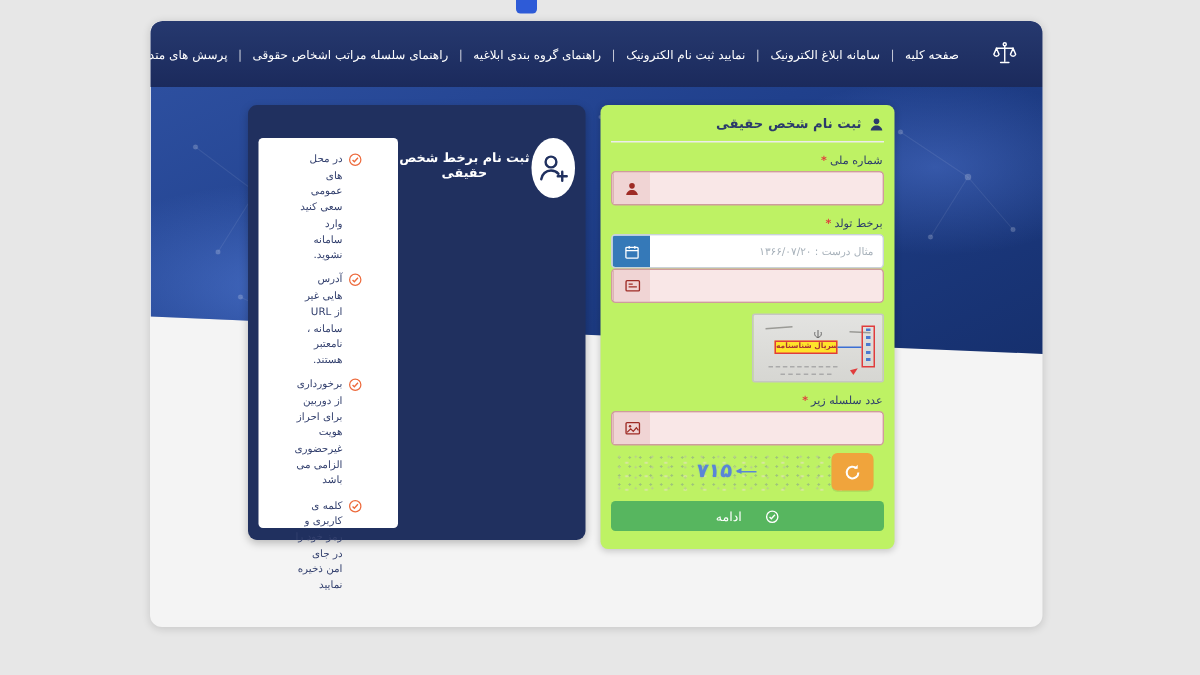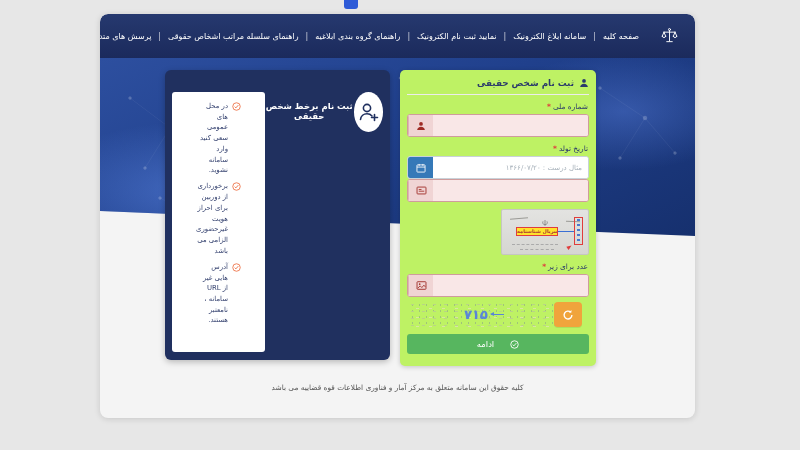--- a/index.html
+++ b/index.html
@@ -164,30 +164,39 @@
             </span>
           <span class="tip-text">در محل های عمومی سعی کنید وارد سامانه نشوید.</span>
         </div>
         <div class="tip">
           <span class="tip-icon">
               <svg width="9" height="9" viewBox="0 0 12 12">
                 <circle cx="6" cy="6" r="5" fill="none" stroke="#ed6a3c" stroke-width="1.1"></circle>
                 <path d="M3.6 6.2l1.6 1.6 3.2-3.6" fill="none" stroke="#ed6a3c" stroke-width="1.2"></path>
               </svg>
             </span>
+          <span class="tip-text">آدرس هایی غیر از URL سامانه ، نامعتبر هستند.</span>
+        </div>
+        <div class="tip">
+          <span class="tip-icon">
+              <svg width="9" height="9" viewBox="0 0 12 12">
+                <circle cx="6" cy="6" r="5" fill="none" stroke="#ed6a3c" stroke-width="1.1"></circle>
+                <path d="M3.6 6.2l1.6 1.6 3.2-3.6" fill="none" stroke="#ed6a3c" stroke-width="1.2"></path>
+              </svg>
+            </span>
           <span class="tip-text">برخورداری از دوربین برای احراز هویت غیرحضوری الزامی می باشد</span>
         </div>
         <div class="tip">
           <span class="tip-icon">
               <svg width="9" height="9" viewBox="0 0 12 12">
                 <circle cx="6" cy="6" r="5" fill="none" stroke="#ed6a3c" stroke-width="1.1"></circle>
                 <path d="M3.6 6.2l1.6 1.6 3.2-3.6" fill="none" stroke="#ed6a3c" stroke-width="1.2"></path>
               </svg>
             </span>
-          <span class="tip-text">آدرس هایی غیر از URL سامانه ، نامعتبر هستند.</span>
+          <span class="tip-text">کلمه ی کاربری و رمز خود را در جای امن ذخیره نمایید</span>
         </div>
       </div>
     </div>
 
     <div class="form-panel">
       <div class="form-header">
         <span class="hdr-icon">
           <svg width="10" height="10" viewBox="0 0 16 16" fill="#2b3a6b">
               <circle cx="8" cy="4.6" r="3"></circle>
               <path d="M1.8 14.5c.3-3.2 2.9-5.4 6.2-5.4s5.9 2.2 6.2 5.4z"></path>
@@ -200,21 +209,21 @@
       <div class="igroup pink">
         <input type="text" value="" style="">
         <span class="addon">
           <svg width="10" height="10" viewBox="0 0 16 16" fill="#9e2b25">
               <circle cx="8" cy="4.6" r="3"></circle>
               <path d="M1.8 14.5c.3-3.2 2.9-5.4 6.2-5.4s5.9 2.2 6.2 5.4z"></path>
             </svg>
         </span>
       </div>
 
-      <div class="field-label"><span>تاریخ تولد</span><span class="req">*</span></div>
+      <div class="field-label"><span>برخط تولد</span><span class="req">*</span></div>
       <div class="igroup plain">
         <input type="text" placeholder="مثال درست : ۱۳۶۶/۰۷/۲۰" style="">
         <button class="addon-btn">
           <svg width="10" height="10" viewBox="0 0 16 16">
             <rect x="1.5" y="3" width="13" height="11.5" rx="1" fill="none" stroke="#fff" stroke-width="1.4"></rect>
             <path d="M1.5 6.5h13" stroke="#fff" stroke-width="1.4"></path>
             <path d="M5 1.5v3M11 1.5v3" stroke="#fff" stroke-width="1.4"></path>
           </svg>
         </button>
       </div>
@@ -240,21 +249,21 @@
         <span class="scribble" style="top:8px; left:8px; width:18px; transform:rotate(-4deg);"></span>
         <span class="scribble" style="top:11px; left:64px; width:14px; transform:rotate(3deg);"></span>
         <span class="ylabel">سریال شناسنامه</span>
         <span class="bline"></span>
         <span class="rbox"></span>
         <span class="rarrow"></span>
         <span class="dots1"></span>
           <span class="dots2"></span>
       </div>
 
-      <div class="field-label"><span>عدد برای زیر</span><span class="req">*</span></div>
+      <div class="field-label"><span>عدد سلسله زیر</span><span class="req">*</span></div>
       <div class="igroup pink">
         <input type="text" value="" style="">
         <span class="addon">
           <svg width="11" height="11" viewBox="0 0 16 16">
               <rect x="1.5" y="2.5" width="13" height="11" rx="1" fill="none" stroke="#9e2b25" stroke-width="1.3"></rect>
               <circle cx="5.4" cy="6" r="1.2" fill="#9e2b25"></circle>
               <path d="M2.5 12l3.5-3.5 2.5 2.5 3-3.5 2 2.5" fill="none" stroke="#9e2b25" stroke-width="1.2"></path>
             </svg>
         </span>
       </div>
@@ -274,15 +283,14 @@
 
       <button class="submit-btn">
         <svg width="9" height="9" viewBox="0 0 12 12">
             <circle cx="6" cy="6" r="5" fill="none" stroke="#fff" stroke-width="1.2"></circle>
             <path d="M3.6 6.2l1.6 1.6 3.2-3.6" fill="none" stroke="#fff" stroke-width="1.2"></path>
           </svg>
         <span>ادامه</span>
       </button>
     </div>
 
-    <div class="footer">کلیه حقوق این سامانه متعلق به مرکز آمار و فناوری اطلاعات قوه قضاییه می باشد</div>
   </div>
 </div>
 
 </body></html>

